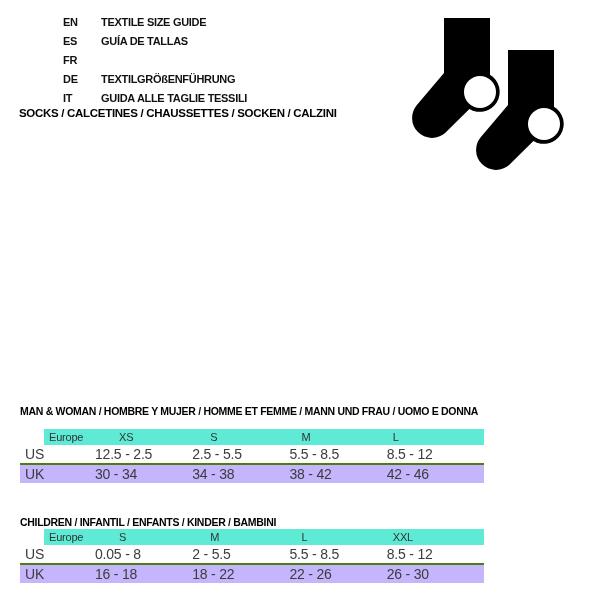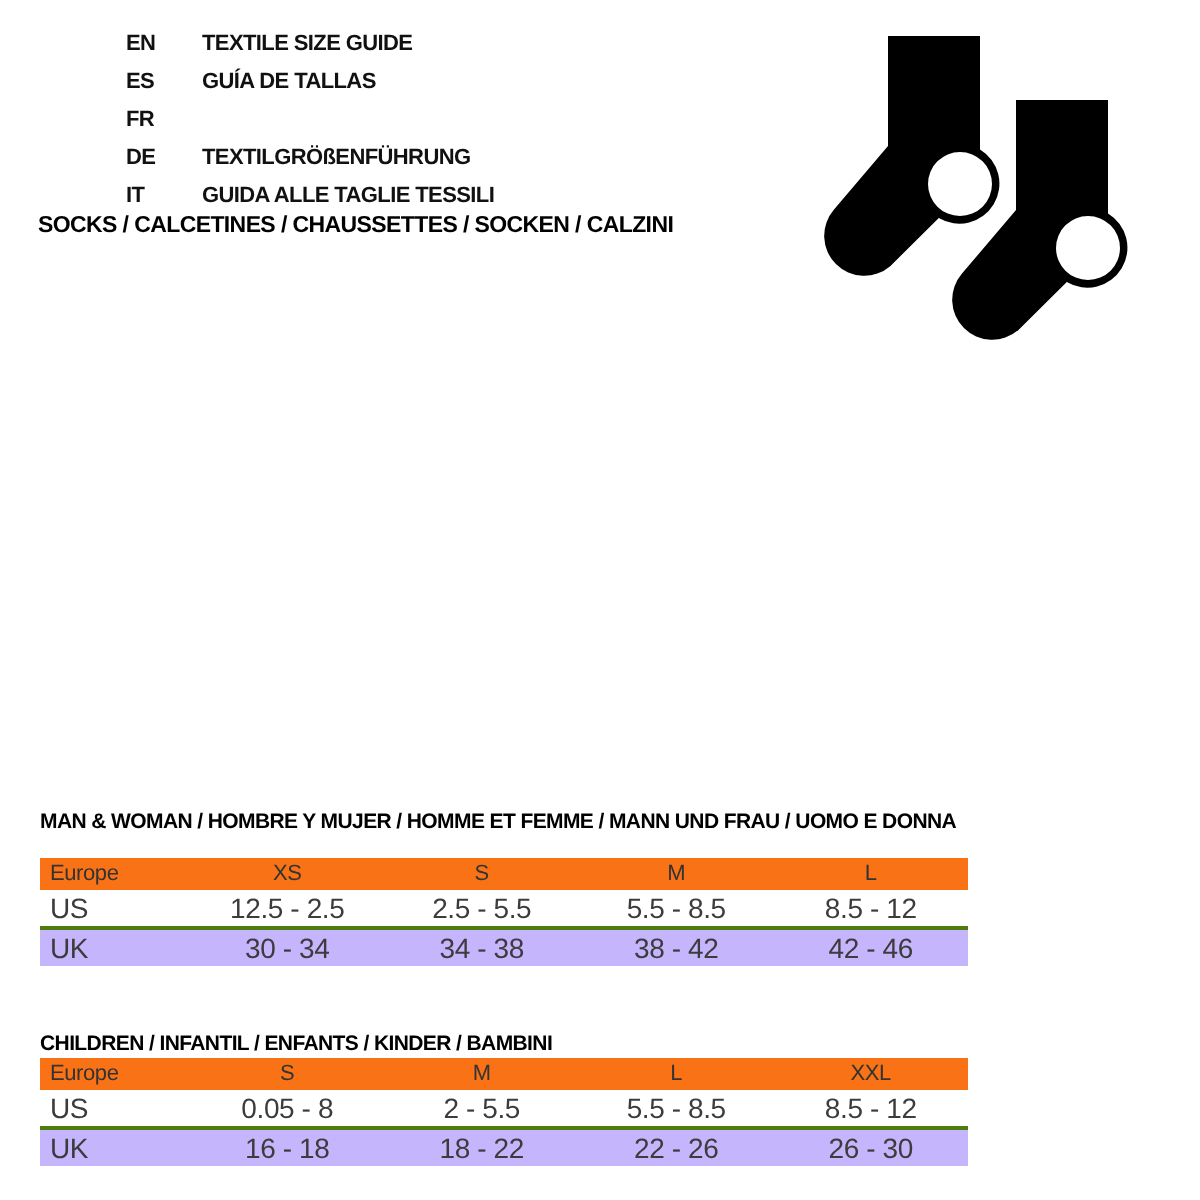--- a/index.html
+++ b/index.html
@@ -20,25 +20,25 @@
   
   .socks-svg{position:absolute;left:400px;top:10px;}
   
   .size-table{position:absolute;left:20px;width:464px;}
   .size-table.t1{top:404px;}
   .size-table.t2{top:515px;}
   .table-title{font-size:10.5px;font-weight:bold;color:#000;letter-spacing:-0.3px;white-space:nowrap;line-height:14px;}
   .t1 .table-title{margin-bottom:11px;}
   .t2 .table-title{margin-bottom:0;}
   .tr{display:flex;align-items:center;}
-  .tr.head{height:16px;background:#f97316;font-size:11px;color:#333;letter-spacing:-0.2px;}
+  .tr.head{height:16px;background:#5eead4;font-size:11px;color:#333;letter-spacing:-0.2px;margin-left:24px;}
   .tr.data{height:18px;font-size:14px;color:#3c3c3c;letter-spacing:-0.2px;}
   .tr.data.alt{background:#c4b5fd;border-top:2px solid #4d7c0f;}
   .td-label{flex:0 0 70px;padding-left:5px;text-align:left;}
-  .td{flex:1 1 0;text-align:center;}
+  .td{flex:1 1 0;}
 </style>
 </head>
 <body>
 
 <div class="lang-list">
   <div class="lang-row">
     <span class="lang-code">EN</span>
     <span class="lang-label">TEXTILE SIZE GUIDE</span>
   </div>
   <div class="lang-row">

